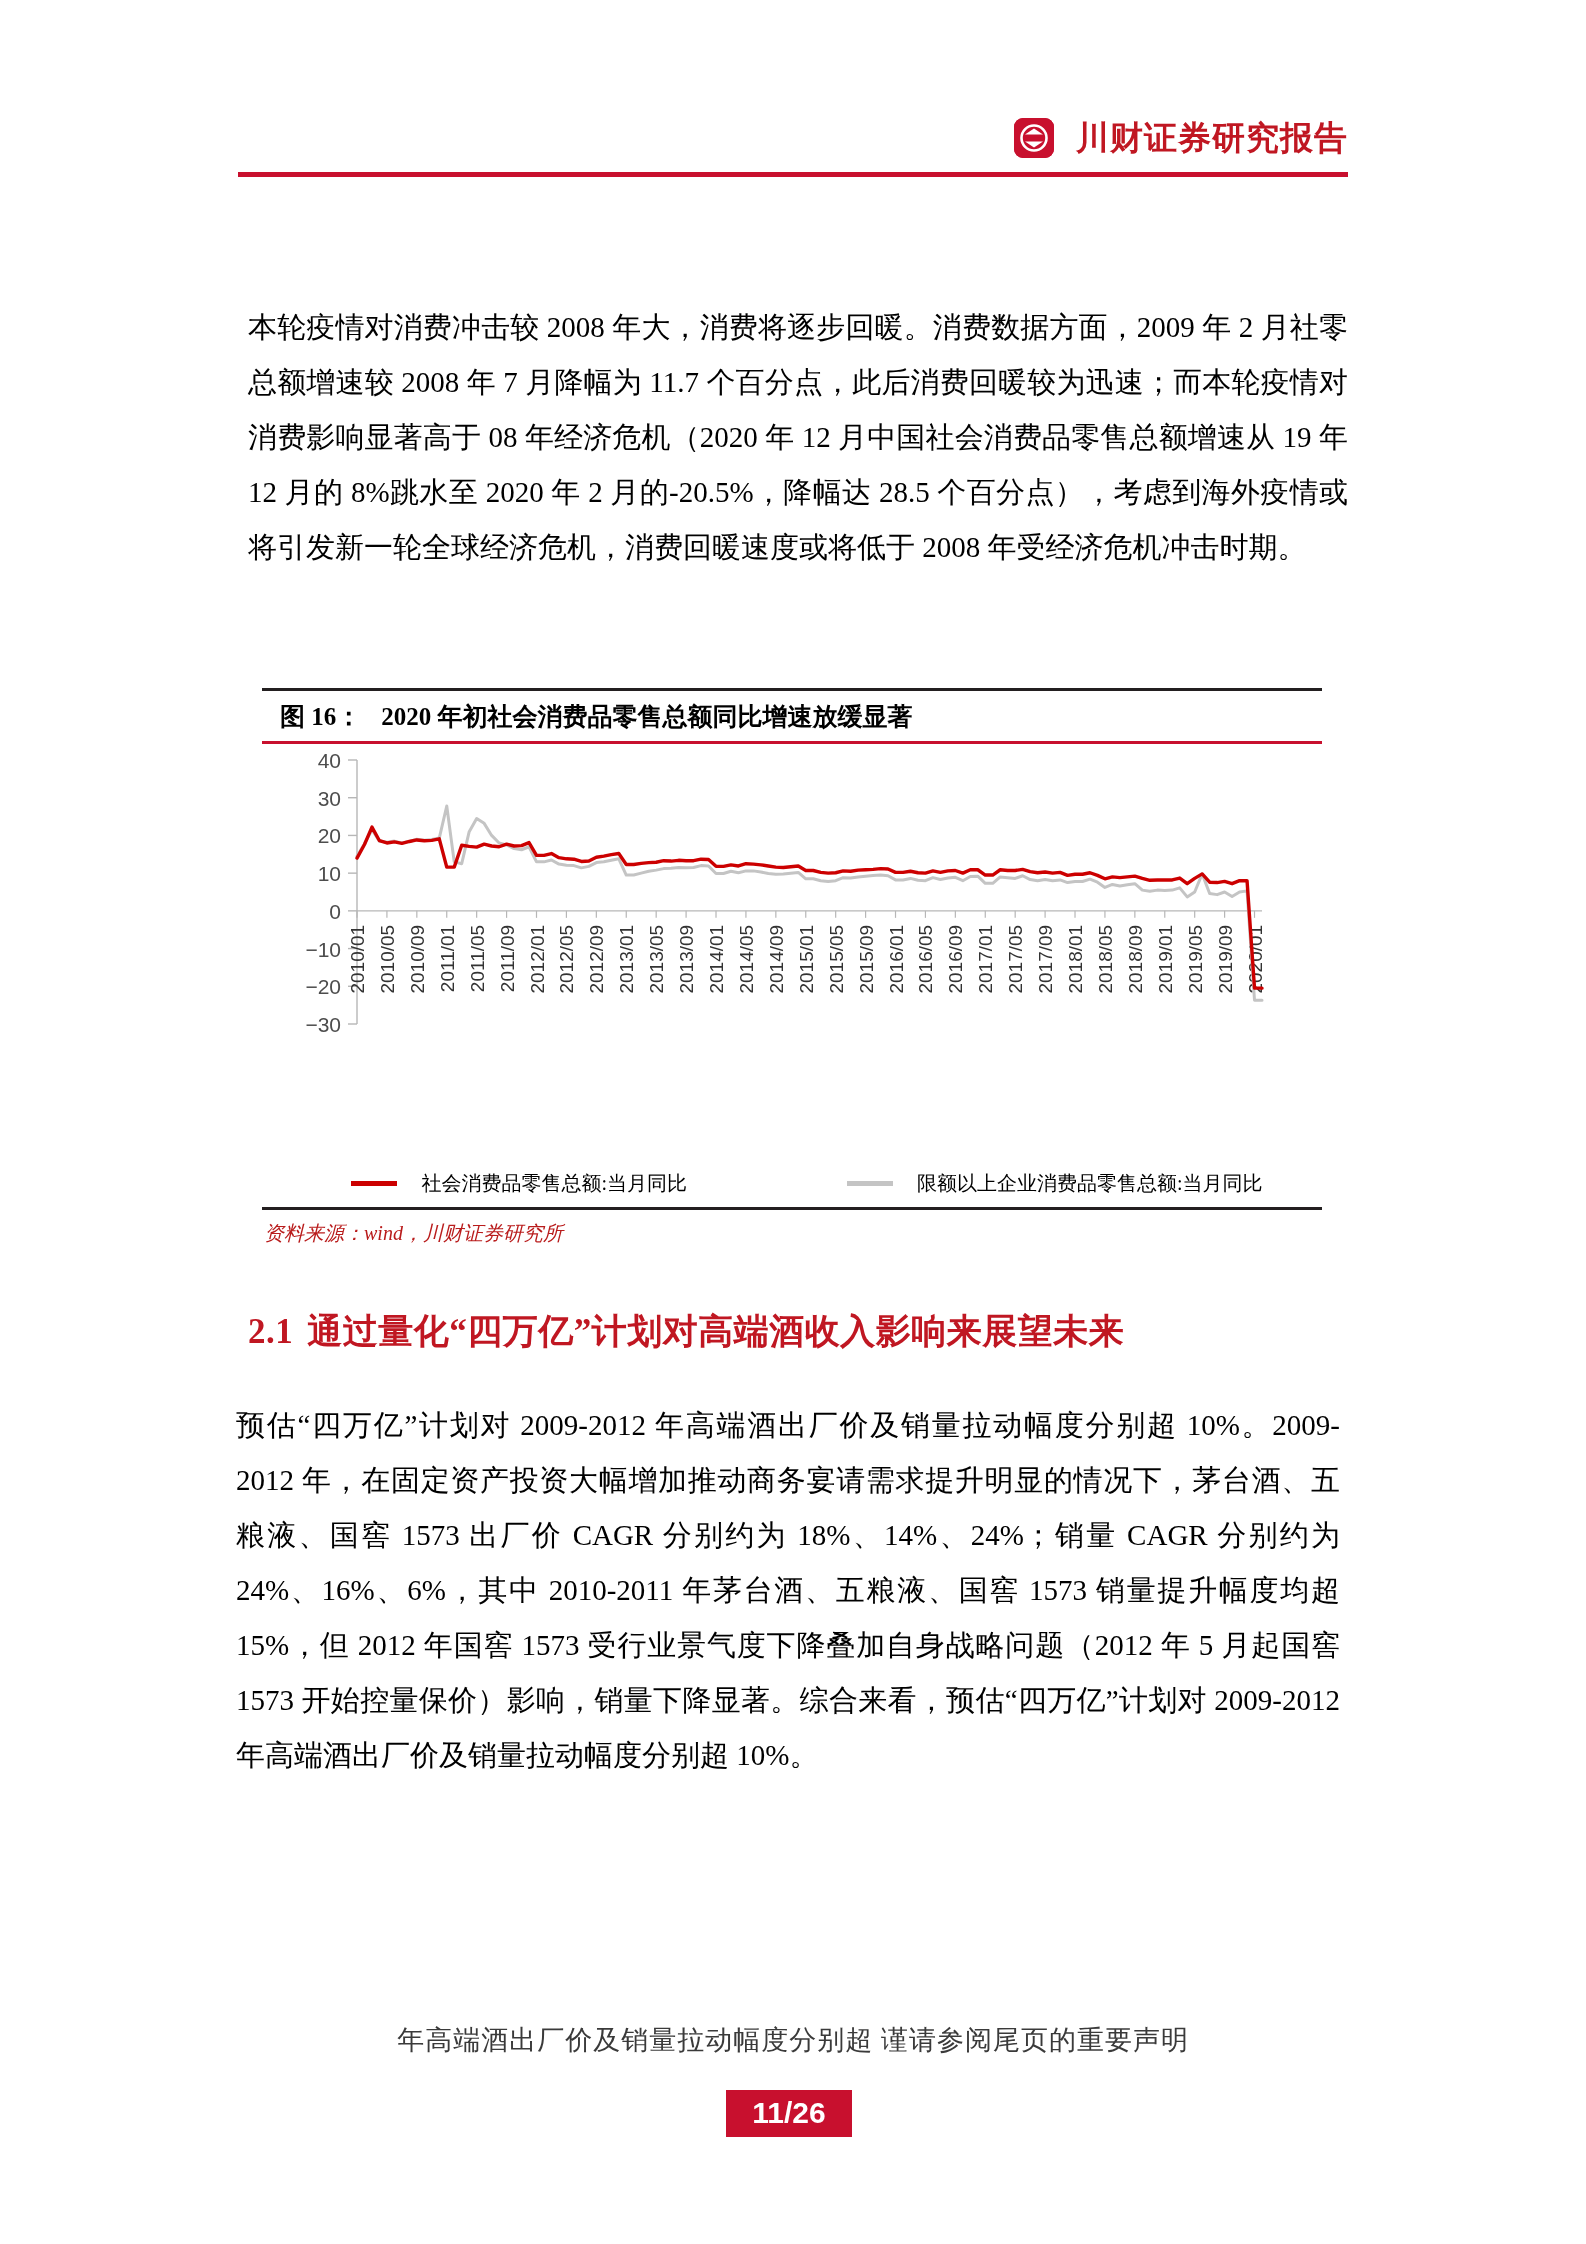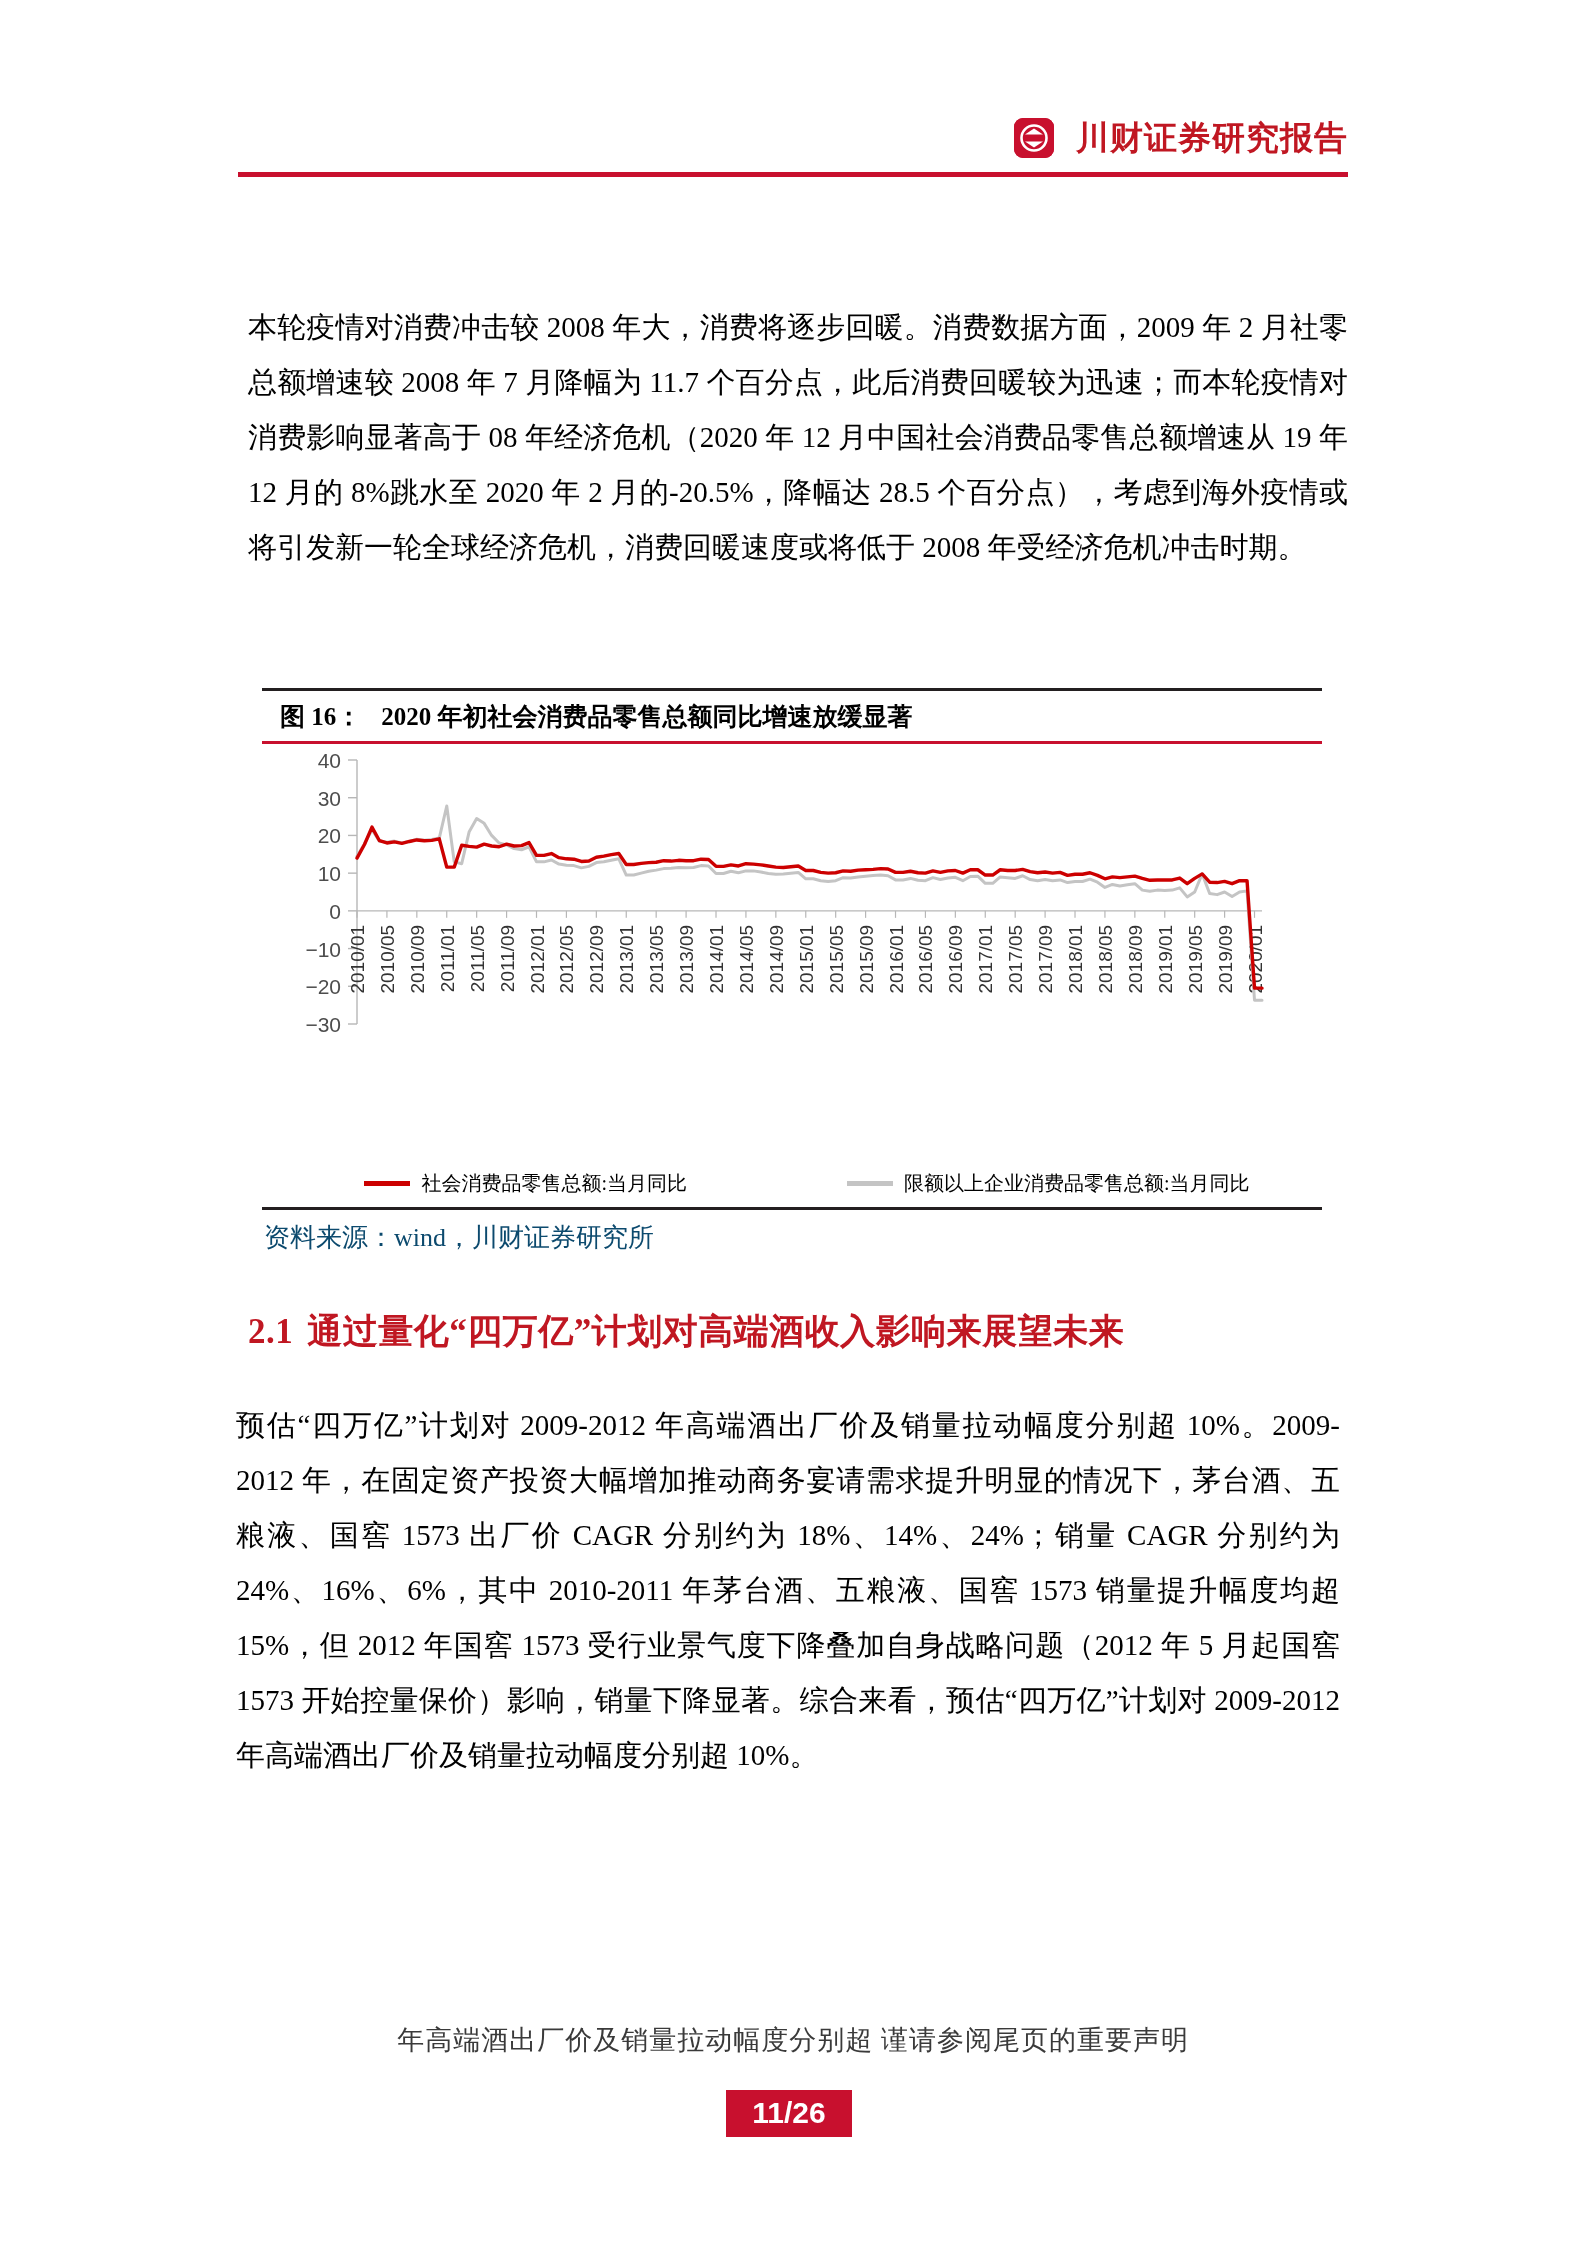--- a/index.html
+++ b/index.html
@@ -114,21 +114,21 @@
   .chart-legend {
     display: flex;
     justify-content: center;
     gap: 160px;
     margin-top: -4px;
     padding-left: 30px;
   }
   .legend-item {
     display: flex;
     align-items: center;
-    gap: 11px;
+    gap: 24px;
   }
   .legend-swatch {
     width: 46px;
     height: 5px;
     flex: 0 0 auto;
   }
   .legend-label {
     font-family: "Liberation Serif", "DejaVu Serif", serif;
     font-size: 20px;
     color: #000;
@@ -138,22 +138,23 @@
   .fig-source-rule {
     height: 3px;
     background: #231f20;
     width: 100%;
     margin-top: 10px;
   }
   .fig-source {
     padding-top: 10px;
     padding-left: 2px;
     font-family: "Liberation Serif", "DejaVu Serif", serif;
-    font-size: 26px;
-    color: #0c4a6e;
+    font-style: italic;
+    font-size: 20px;
+    color: #b91c1c;
     white-space: nowrap;
   }
 
   
   .section-heading {
     position: absolute;
     left: 248px;
     top: 1308px;
     width: 1110px;
     font-family: "Liberation Serif", "DejaVu Serif", serif;

